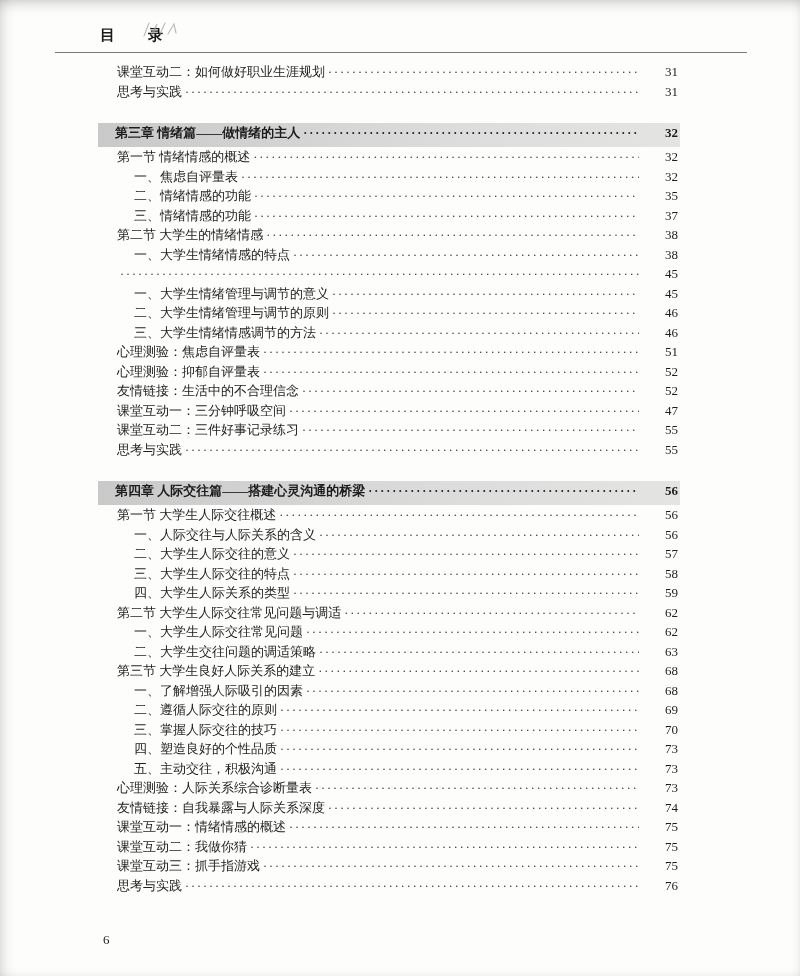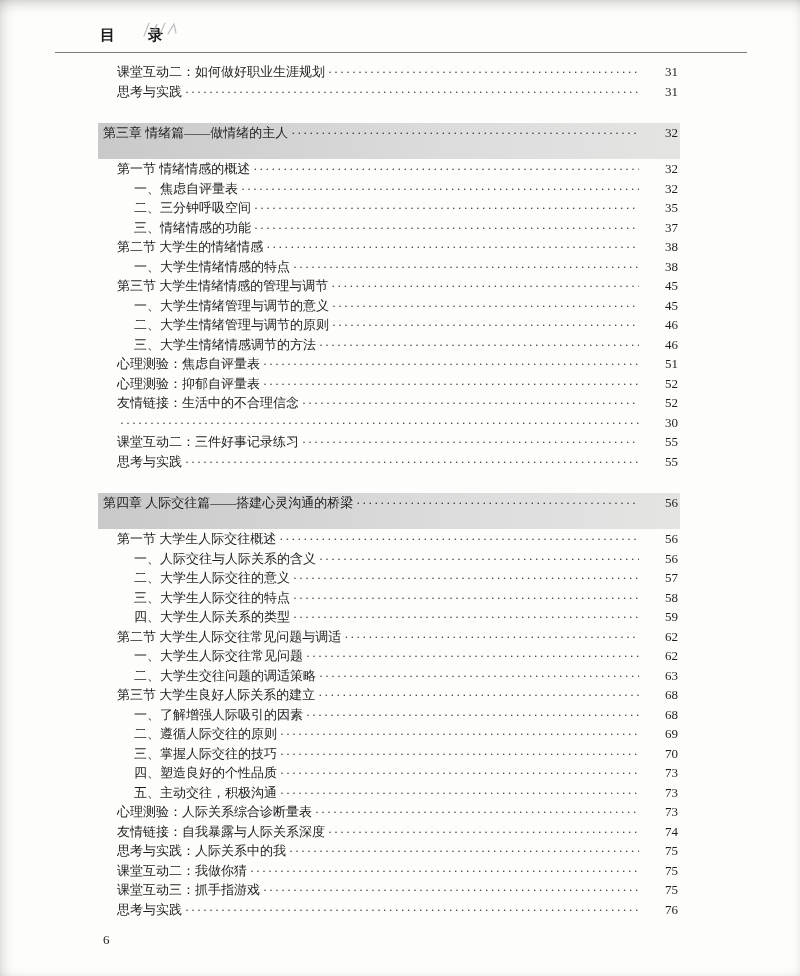--- a/index.html
+++ b/index.html
@@ -39,23 +39,23 @@
     flex:1; overflow:hidden; white-space:nowrap; margin:0 3px; color:#2e2e2e;
   }
   .row .leader::after {
     content:"··········································································································································································";
     letter-spacing:2px; font-size:12px;
   }
   .row .pagenum { white-space:nowrap; text-align:left;margin-left:23px; }
   .row.indent-1 { padding-left:14px; }
   .row.indent-2 { padding-left:31px; }
   .row.chapter {
-    font-weight:normal; height:36px; line-height:20px;
+    font-weight:bold; height:24px; line-height:20px;
     background:linear-gradient(to right, var(--chapter-bar,#c9c9c9), #dcdcdc 60%, #e4e4e3);
-    padding-left:5px; margin-left:-5px; padding-right:2px; margin-right:-2px;
+    padding-left:17px; margin-left:-5px; padding-right:2px; margin-right:-2px;
   }
   .row.chapter .leader { color:#222; }
   .footer-num {
     position:absolute; left:103px; bottom:28px; font-size:13px; color:#1d1d1d;
   }
 </style>
 </head>
 <body>
 
 <div class="page">
@@ -93,41 +93,40 @@
         <span class="label">第一节  情绪情感的概述</span>
         <span class="leader"></span>
         <span class="pagenum">32</span>
       </div>
       <div class="row indent-2">
         <span class="label">一、焦虑自评量表</span>
         <span class="leader"></span>
         <span class="pagenum">32</span>
       </div>
       <div class="row indent-2">
-        <span class="label">二、三分钟呼吸空间</span>
+        <span class="label">二、情绪情感的功能</span>
         <span class="leader"></span>
         <span class="pagenum">35</span>
       </div>
       <div class="row indent-2">
         <span class="label">三、情绪情感的功能</span>
         <span class="leader"></span>
         <span class="pagenum">37</span>
       </div>
       <div class="row indent-1">
         <span class="label">第二节  大学生的情绪情感</span>
         <span class="leader"></span>
         <span class="pagenum">38</span>
       </div>
       <div class="row indent-2">
         <span class="label">一、大学生情绪情感的特点</span>
         <span class="leader"></span>
         <span class="pagenum">38</span>
       </div>
       <div class="row indent-1">
-        <span class="label">第三节  大学生情绪情感的管理与调节</span>
         <span class="leader"></span>
         <span class="pagenum">45</span>
       </div>
       <div class="row indent-2">
         <span class="label">一、大学生情绪管理与调节的意义</span>
         <span class="leader"></span>
         <span class="pagenum">45</span>
       </div>
       <div class="row indent-2">
         <span class="label">二、大学生情绪管理与调节的原则</span>
@@ -148,22 +147,23 @@
         <span class="label">心理测验：抑郁自评量表</span>
         <span class="leader"></span>
         <span class="pagenum">52</span>
       </div>
       <div class="row indent-1">
         <span class="label">友情链接：生活中的不合理信念</span>
         <span class="leader"></span>
         <span class="pagenum">52</span>
       </div>
       <div class="row indent-1">
-        <span class="leader"></span>
-        <span class="pagenum">30</span>
+        <span class="label">课堂互动一：三分钟呼吸空间</span>
+        <span class="leader"></span>
+        <span class="pagenum">47</span>
       </div>
       <div class="row indent-1">
         <span class="label">课堂互动二：三件好事记录练习</span>
         <span class="leader"></span>
         <span class="pagenum">55</span>
       </div>
       <div class="row indent-1">
         <span class="label">思考与实践</span>
         <span class="leader"></span>
         <span class="pagenum">55</span>
@@ -247,21 +247,21 @@
         <span class="label">心理测验：人际关系综合诊断量表</span>
         <span class="leader"></span>
         <span class="pagenum">73</span>
       </div>
       <div class="row indent-1">
         <span class="label">友情链接：自我暴露与人际关系深度</span>
         <span class="leader"></span>
         <span class="pagenum">74</span>
       </div>
       <div class="row indent-1">
-        <span class="label">思考与实践：人际关系中的我</span>
+        <span class="label">课堂互动一：情绪情感的概述</span>
         <span class="leader"></span>
         <span class="pagenum">75</span>
       </div>
       <div class="row indent-1">
         <span class="label">课堂互动二：我做你猜</span>
         <span class="leader"></span>
         <span class="pagenum">75</span>
       </div>
       <div class="row indent-1">
         <span class="label">课堂互动三：抓手指游戏</span>

